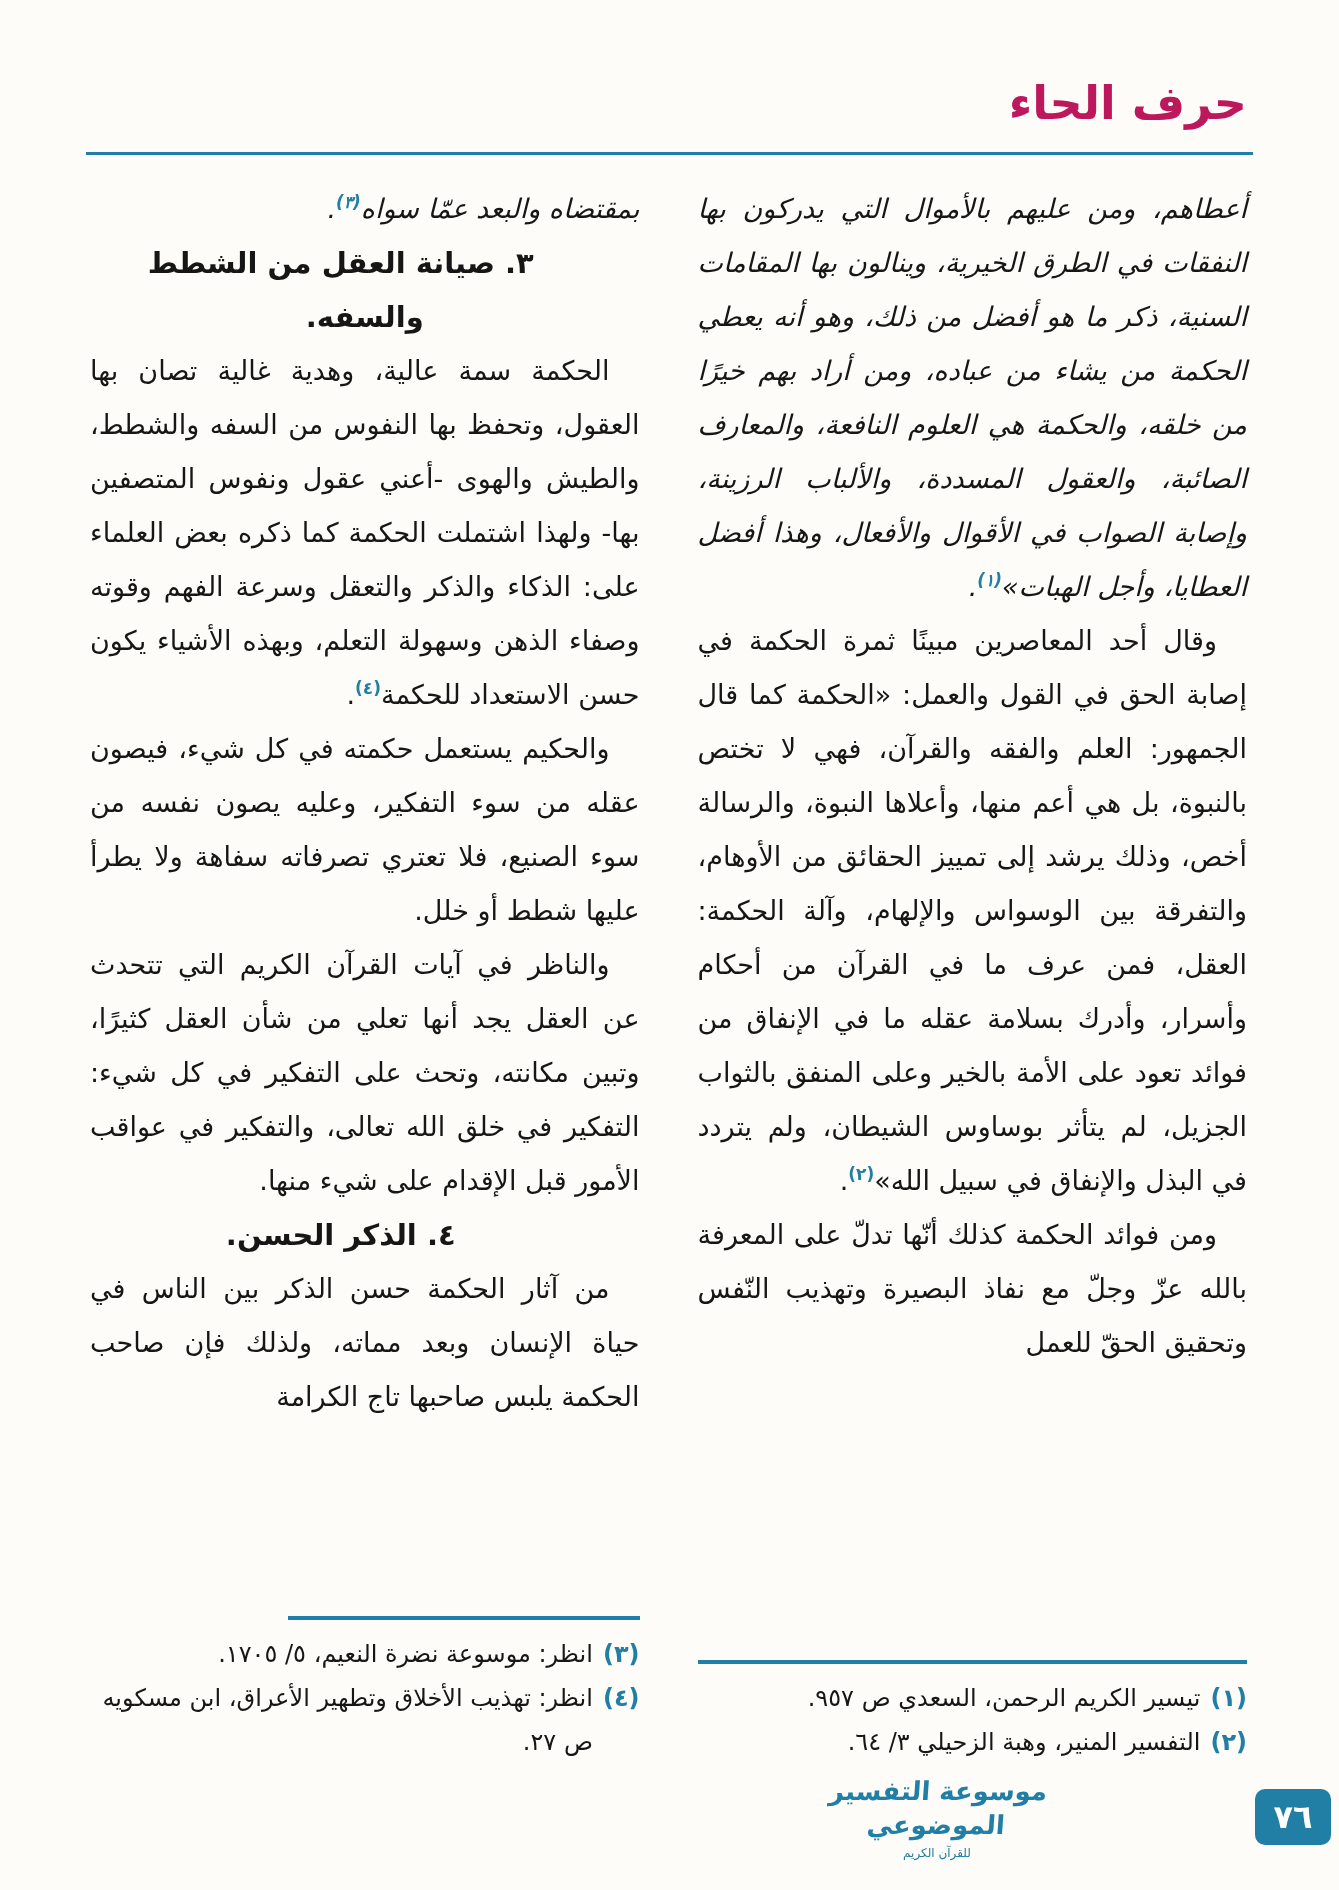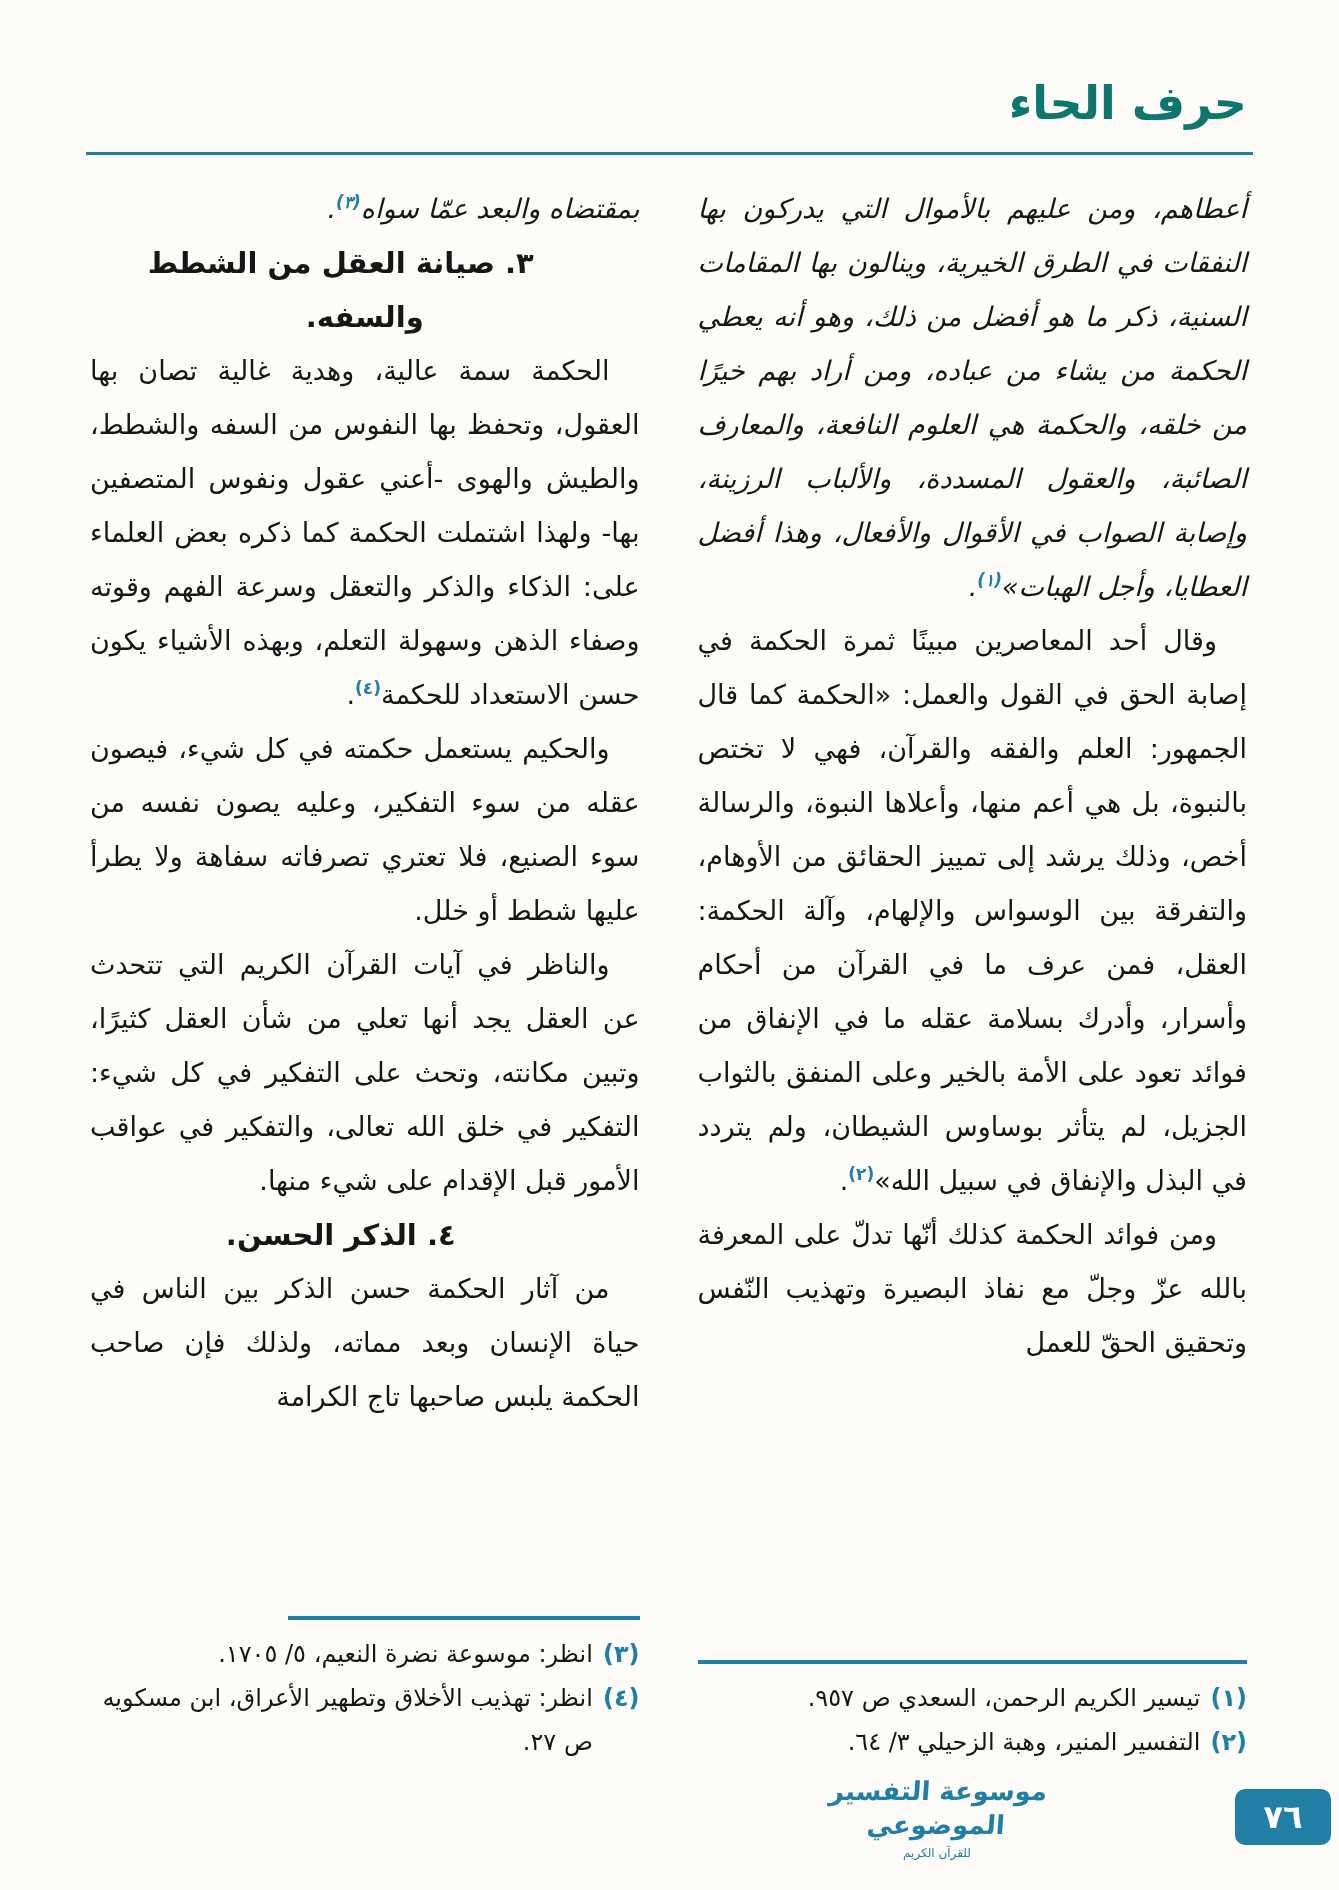--- a/index.html
+++ b/index.html
@@ -10,21 +10,21 @@
     background:#fdfcf8;
     font-family:"DejaVu Sans",sans-serif;
     color:#161616;
     overflow:hidden;
     direction:rtl;
   }
   
   .header-title{
     position:absolute;top:76px;right:92px;
     font-size:46px;font-weight:bold;
-    color:#0f766e;
+    color:#be185d;
     letter-spacing:1px;
   }
   .header-rule{
     position:absolute;top:152px;right:86px;left:86px;
     height:3px;background:#217ea4;
   }
   
   .columns{
     position:absolute;top:182px;right:92px;left:90px;bottom:126px;
     display:flex;gap:58px;
@@ -89,21 +89,21 @@
     font-size:26px;font-weight:bold;
     transform:skewX(-4deg);
     line-height:34px;
   }
   .logo-line2{
     font-size:12px;
     line-height:22px;
   }
   .page-number{
     position:absolute;bottom:45px;right:8px;
-    width:96px;height:56px;
+    width:76px;height:56px;
     background:#217ea4;
     color:#ffffff;
     font-size:32px;font-weight:bold;
     display:flex;align-items:center;justify-content:center;
     border-radius:10px;
   }
 </style>
 </head>
 <body>
 

